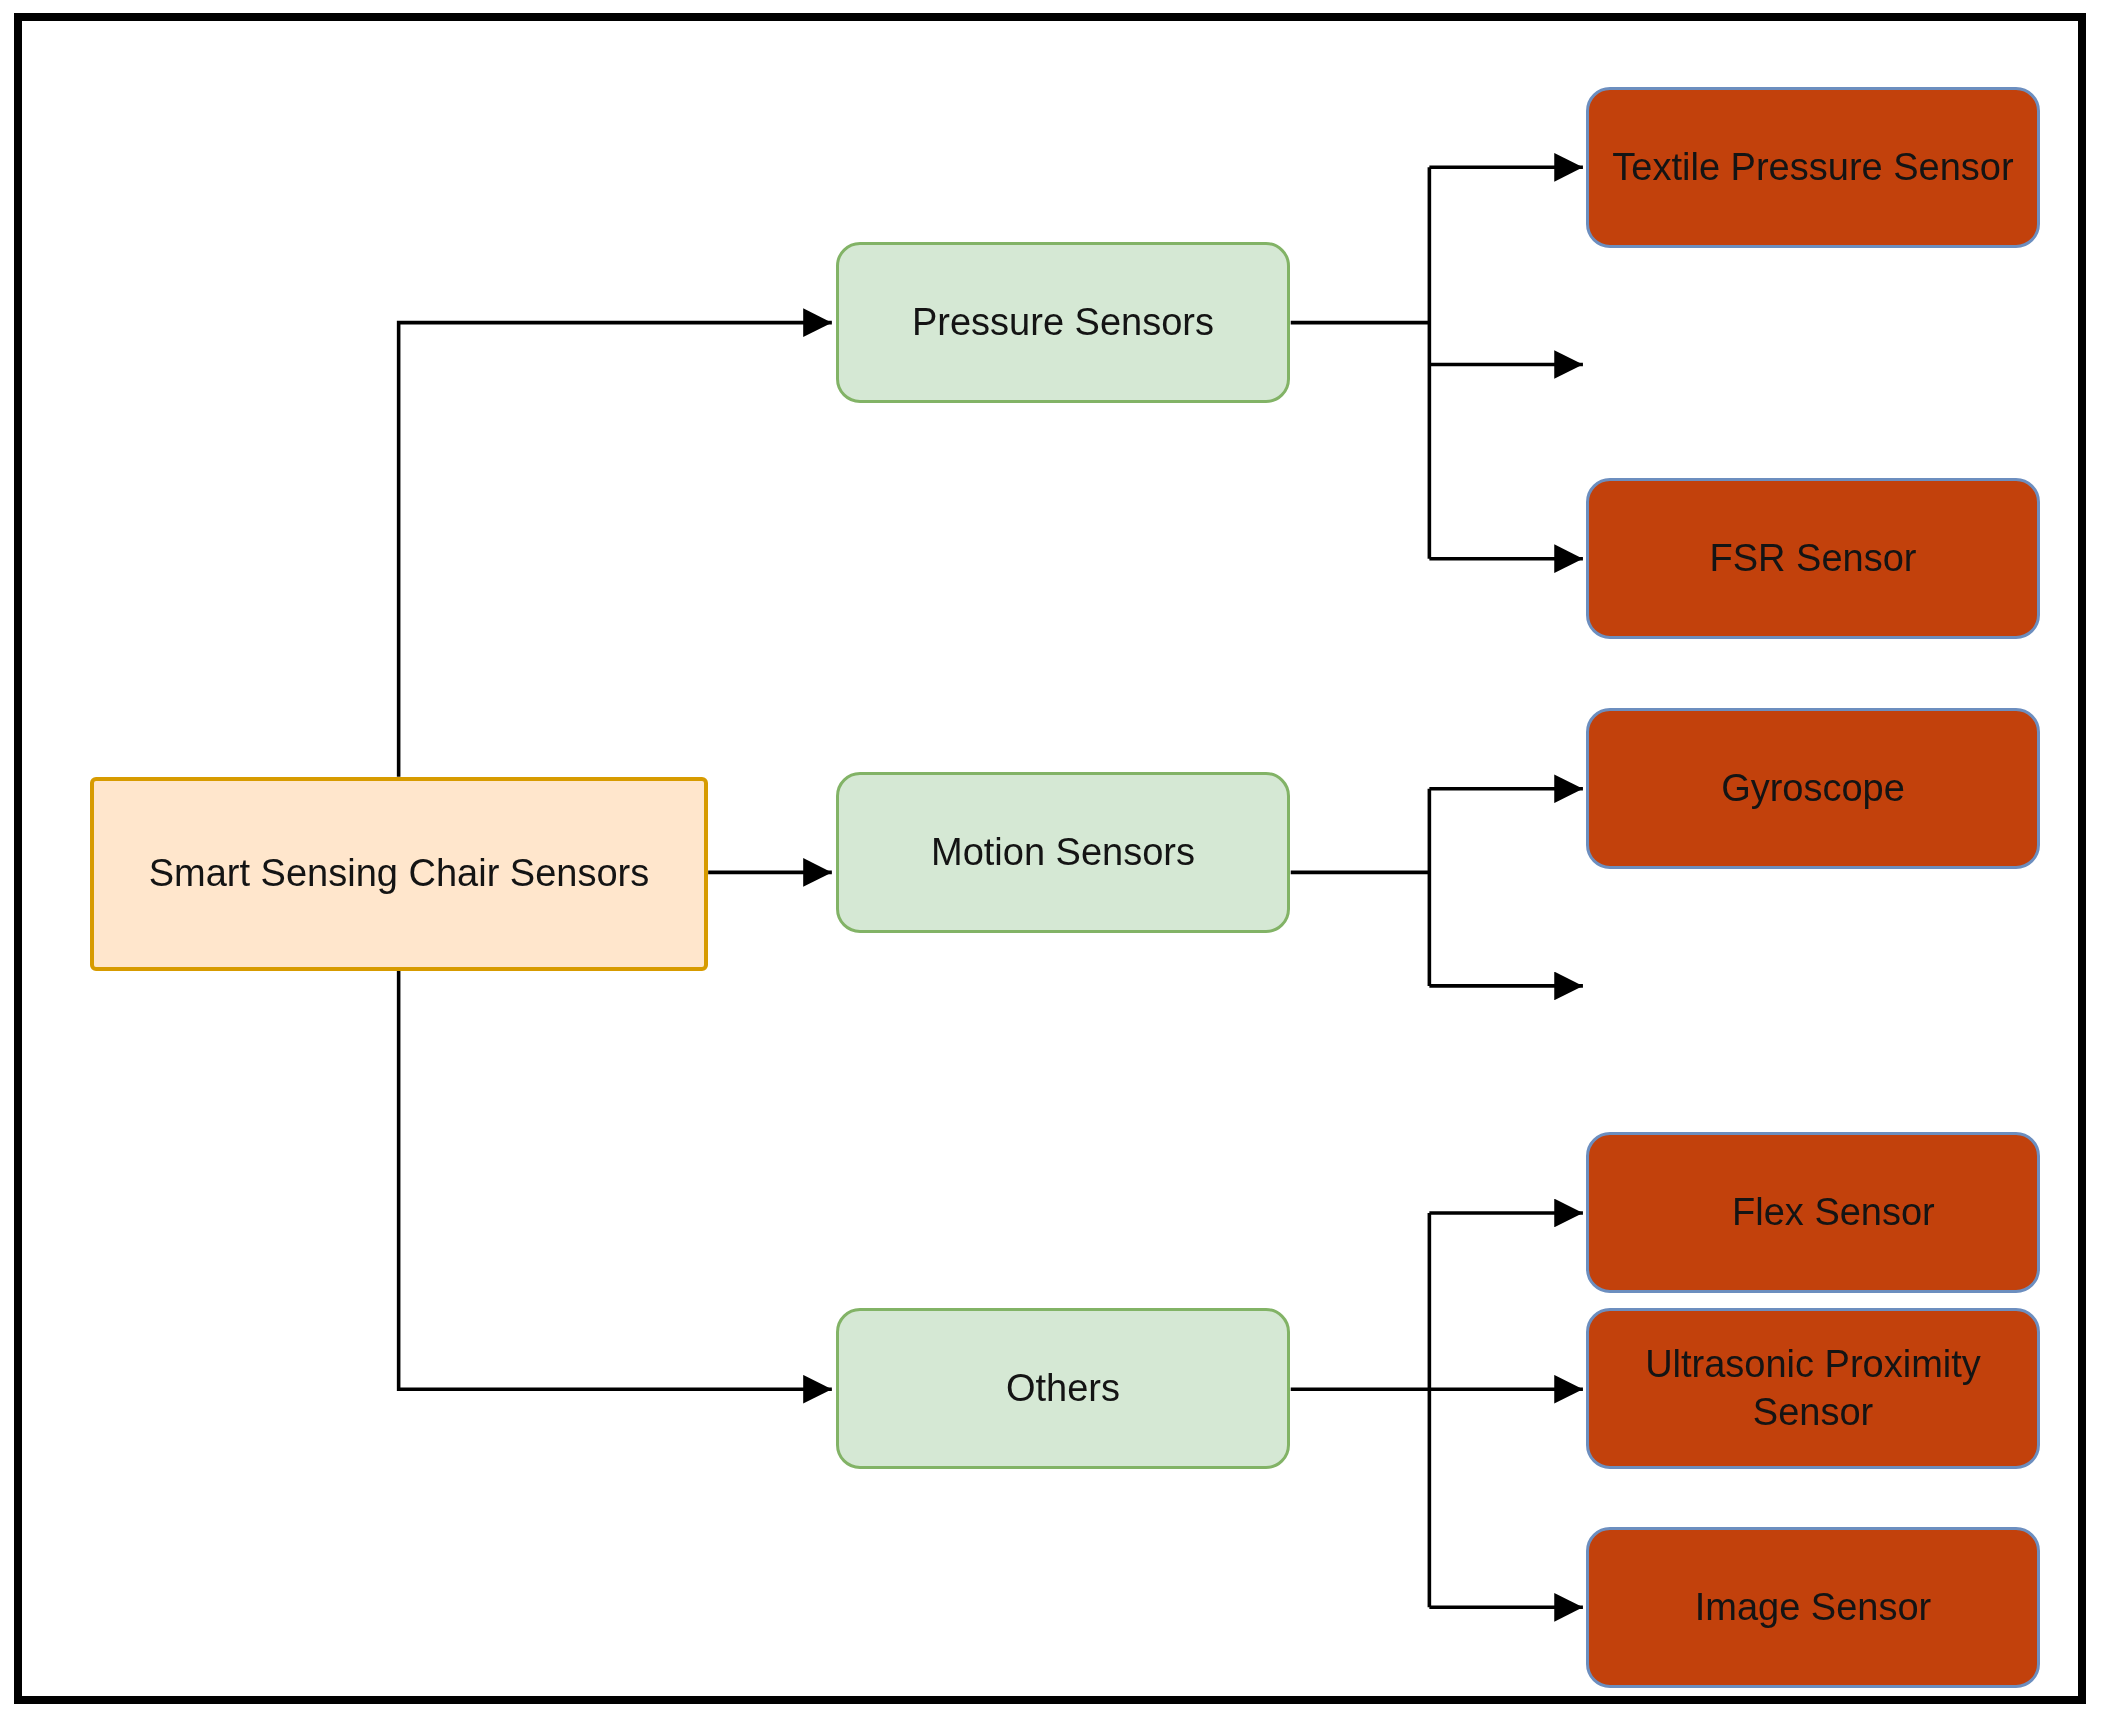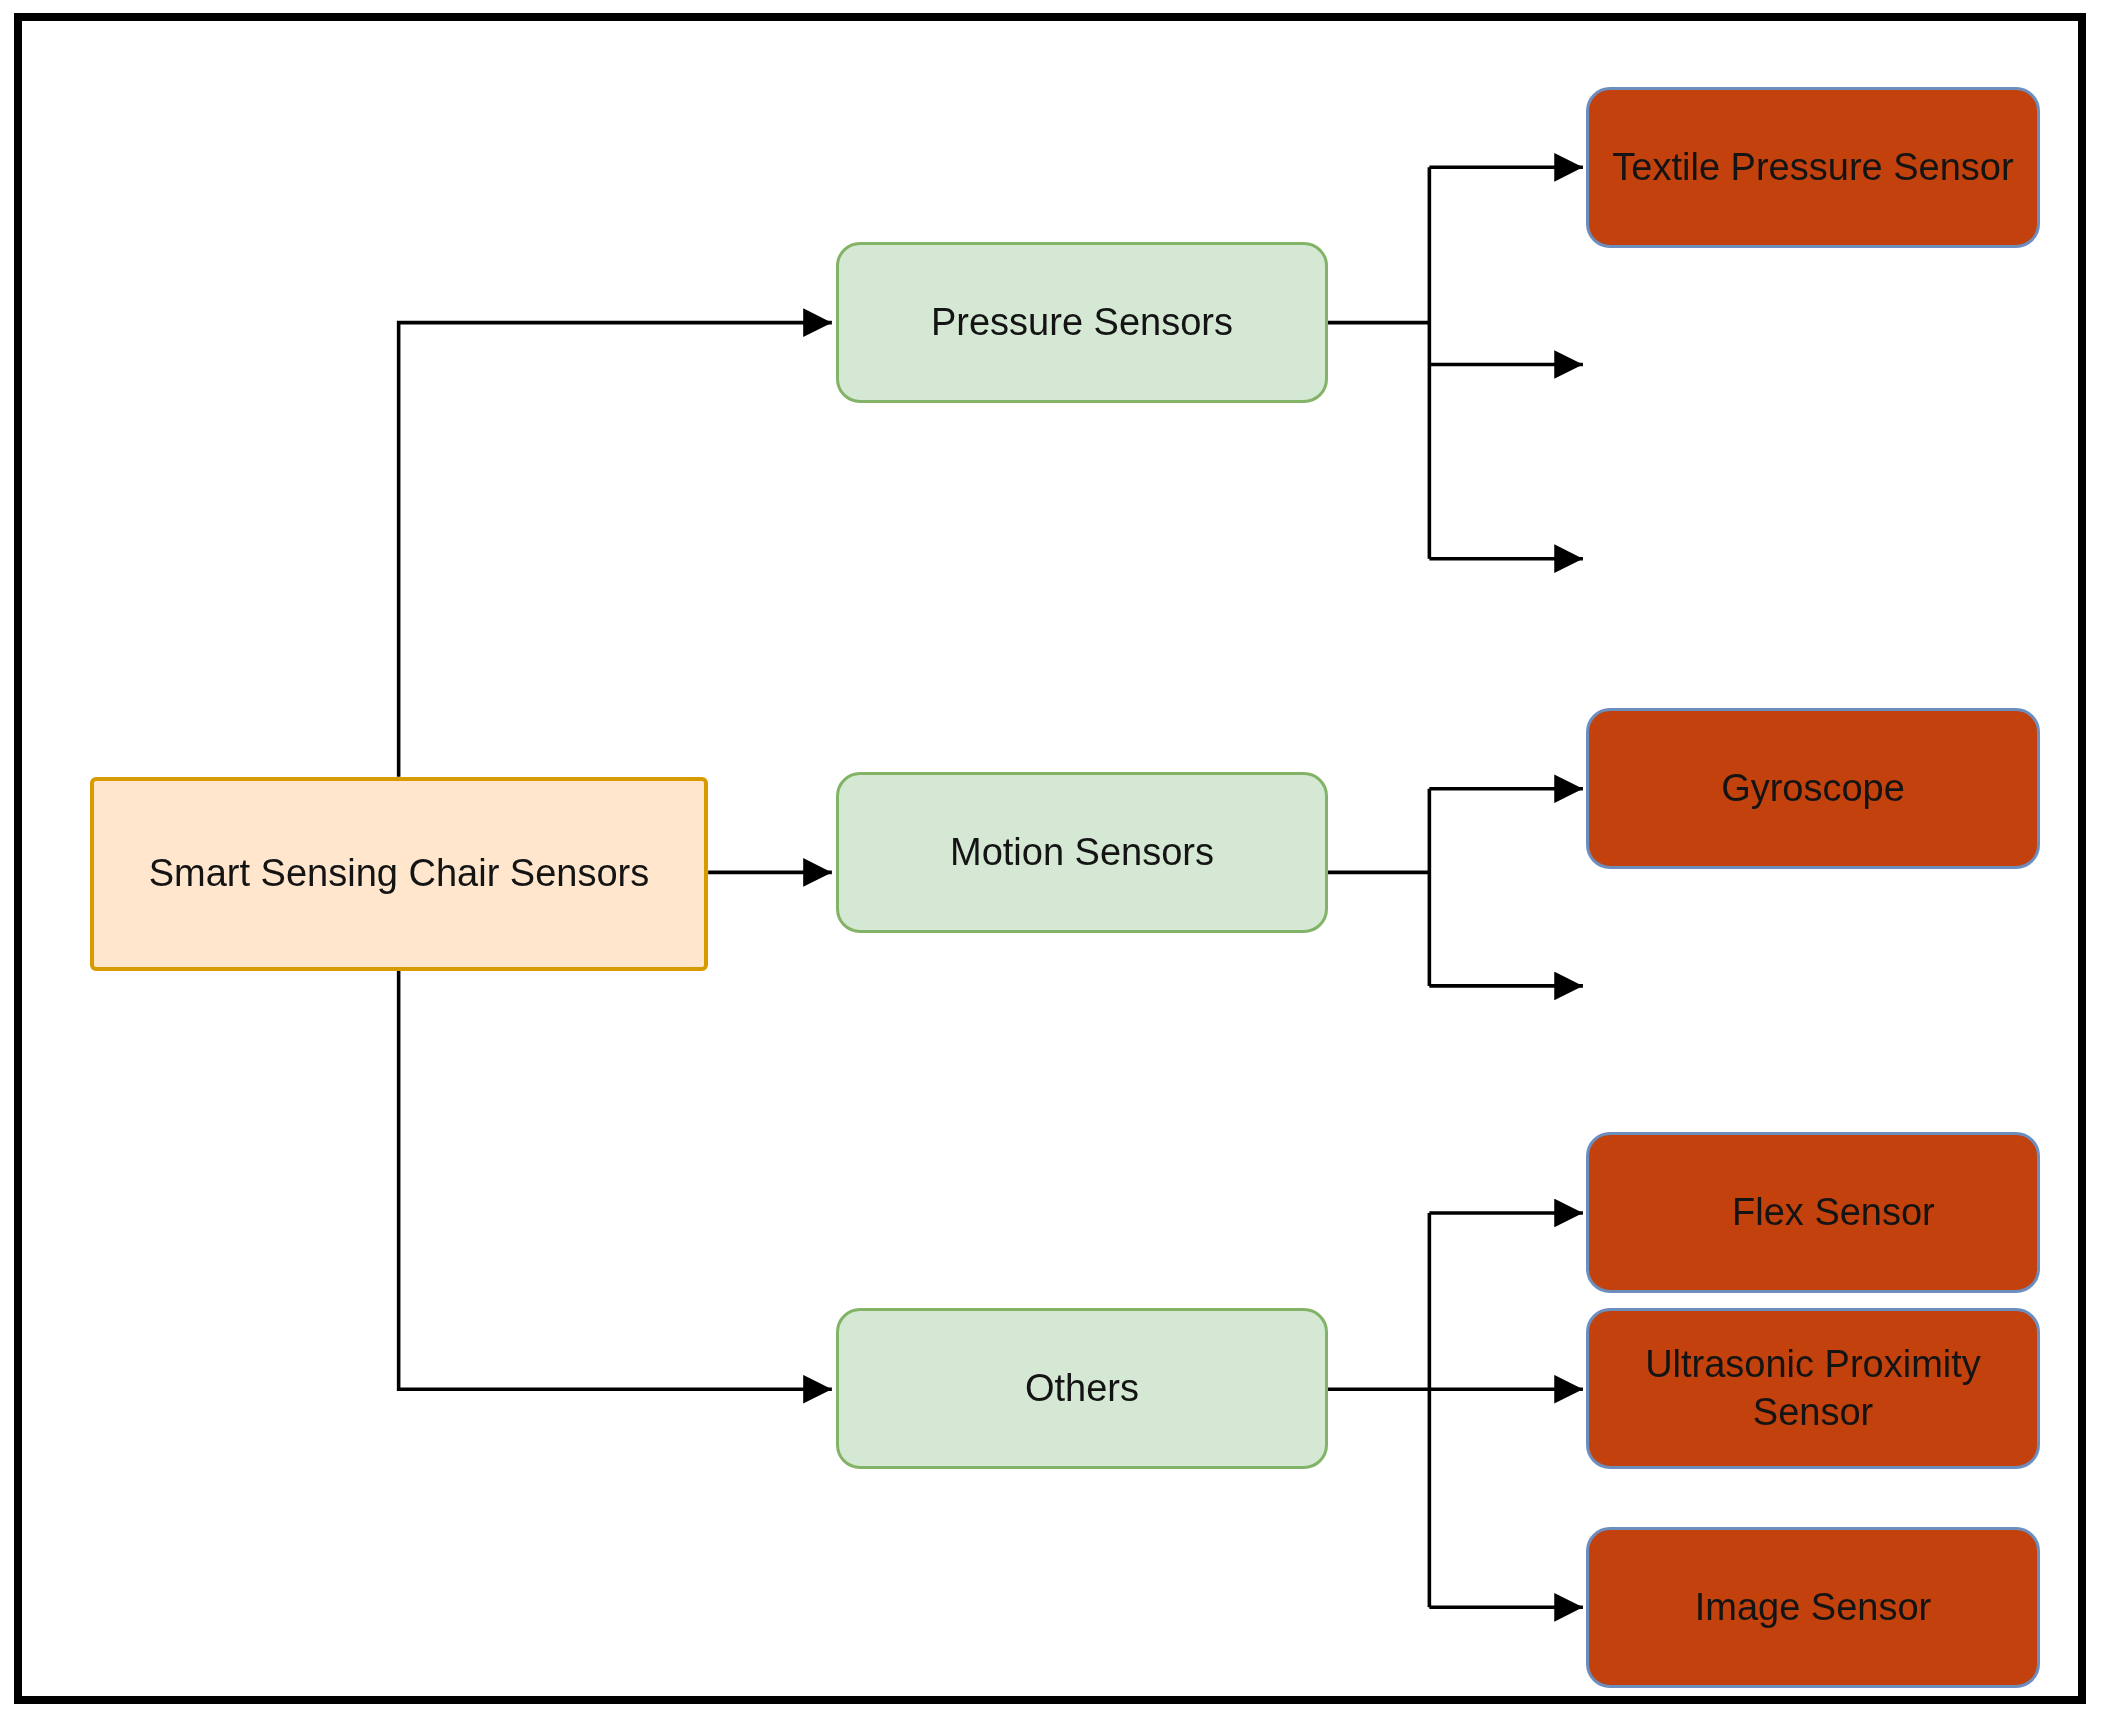--- a/index.html
+++ b/index.html
@@ -34,21 +34,21 @@
   }
   .node.root {
     left: 90px; top: 777px;
     width: 618px; height: 194px;
     background: #ffe6cc;
     border: 4.8px solid #d79b00;
     border-radius: 6px;
   }
   .node.category {
     left: 836px;
-    width: 492px; height: 161px;
+    width: 454px; height: 161px;
     background: #d5e8d4;
     border: 3.6px solid #82b366;
     border-radius: 24px;
   }
   .node.leaf {
     left: 1586px;
     width: 454px; height: 161px;
     background: #c2410c;
     border: 3.6px solid #6c8ebf;
     border-radius: 24px;
@@ -100,18 +100,19 @@
     <path d="M 2392 2690 L 2649 2690" marker-end="url(#arrow)"></path>
   </svg>
 
   <div class="node root" id="node-root">Smart Sensing Chair Sensors</div>
 
   <div class="node category" id="cat-pressure">Pressure Sensors</div>
   <div class="node category" id="cat-motion">Motion Sensors</div>
   <div class="node category" id="cat-others">Others</div>
 
   <div class="node leaf" id="leaf-0">Textile Pressure Sensor</div>
+  <div class="node leaf" id="leaf-2">FSR Sensor</div>
   <div class="node leaf" id="leaf-3">Gyroscope</div>
   <div class="node leaf" id="leaf-5">Flex Sensor</div>
   <div class="node leaf" id="leaf-6">Ultrasonic Proximity Sensor</div>
   <div class="node leaf" id="leaf-7">Image Sensor</div>
 </div>
 
 
 </body></html>

